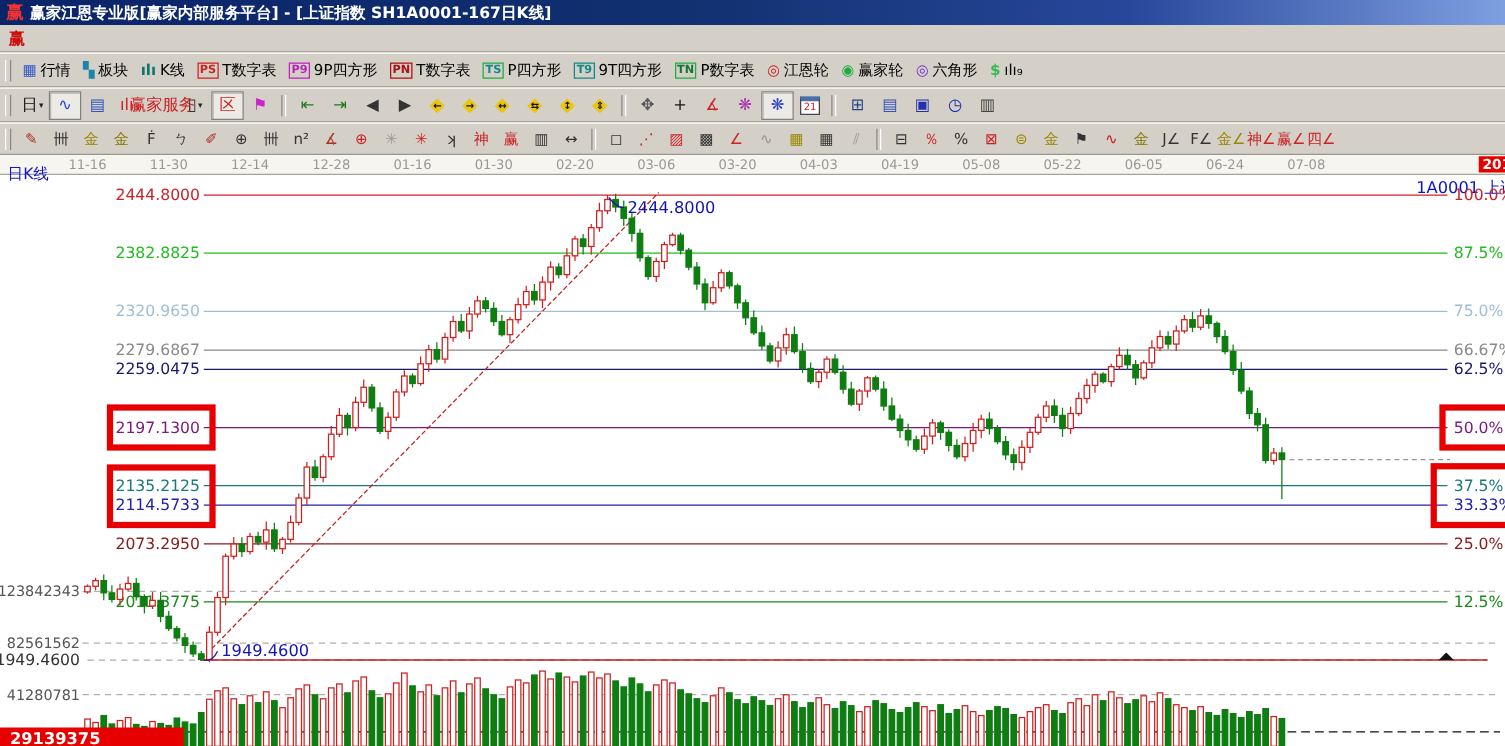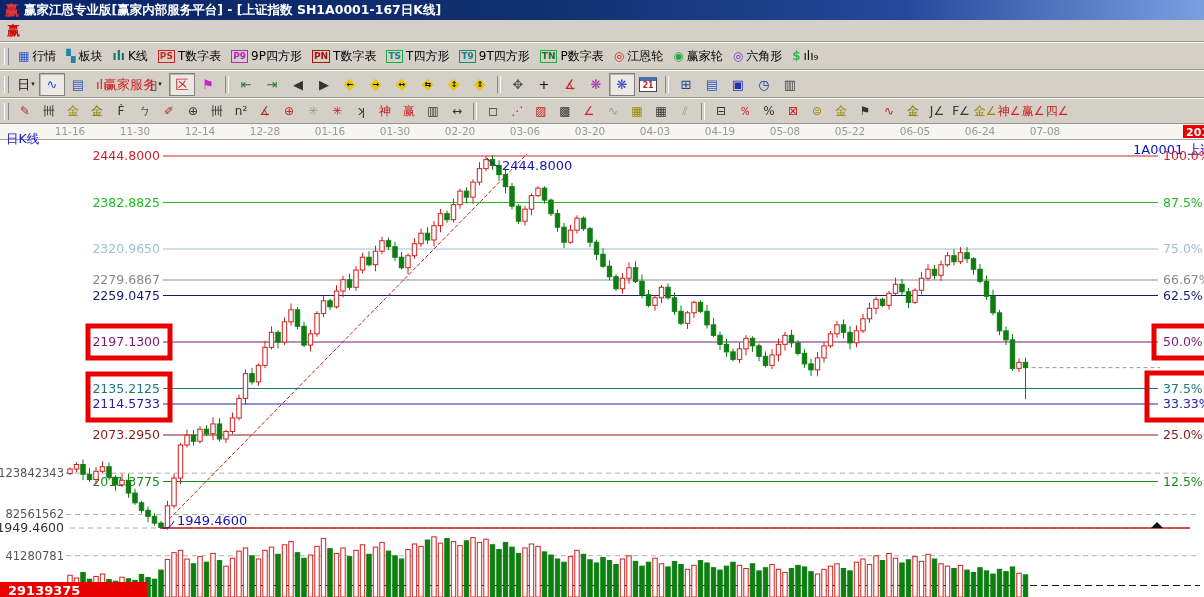--- a/index.html
+++ b/index.html
@@ -23,21 +23,21 @@
   .tbtn{width:24px;height:21px;display:flex;align-items:center;justify-content:center;font-size:13px;line-height:13px;
     border:1px solid transparent;position:relative;cursor:default;white-space:nowrap}
   .t3 .tbtn{width:22px;font-size:12px}
   .tbtn.pressed{background:#eceae4;border:1px solid #808080;box-shadow:inset 1px 1px 0 #b9b6ae}
   .tbtn .o{font-size:7px;margin-left:1px;color:#222}
   .tbtn .g:empty,.tbtn .o:empty,.tbtn .dia:empty,.tbtn .cal:empty{display:none}
   .tbtn .dia{position:relative;z-index:0;width:17px;height:16px;display:flex;align-items:center;justify-content:center;
     font-size:8px;font-weight:bold;color:#111}
   .tbtn .dia::before{content:"◆";position:absolute;z-index:-1;color:#e9c514;font-size:16px;left:2px;top:1px}
   .tbtn .cal{border:1px solid #445;border-top:4px solid #4a6ea8;background:#fff;color:#cc2222;font-size:8px;
-    font-weight:bold;padding:0 2px;line-height:10px}
+    font-weight:normal;padding:0 2px;line-height:10px}
   svg{display:block}
   svg text{font-family:"DejaVu Sans","Liberation Sans",sans-serif}
 </style>
 </head>
 <body>
 
 <div class="app">
 
   <div class="titlebar">
     <span class="title-logo">赢</span>
@@ -84,21 +84,21 @@
         <span class="tb1">
           <span class="badge boxed" style="color: rgb(187, 34, 187); border-color: rgb(187, 34, 187);">P9</span>
           <span class="lbl">9P四方形</span>
         </span>
         <span class="tb1">
           <span class="badge boxed" style="color: rgb(170, 17, 17); border-color: rgb(170, 17, 17);">PN</span>
           <span class="lbl">T数字表</span>
         </span>
         <span class="tb1">
           <span class="badge boxed" style="color: rgb(17, 136, 136); border-color: rgb(34, 170, 68);">TS</span>
-          <span class="lbl">T四方形</span>
+          <span class="lbl">P四方形</span>
         </span>
         <span class="tb1">
           <span class="badge boxed" style="color: rgb(17, 136, 136); border-color: rgb(17, 136, 136); text-align: center;">T9</span>
           <span class="lbl">9T四方形</span>
         </span>
         <span class="tb1">
           <span class="badge boxed" style="color: rgb(17, 119, 51); border-color: rgb(34, 170, 68);">TN</span>
           <span class="lbl">P数字表</span>
         </span>
         <span class="tb1">

